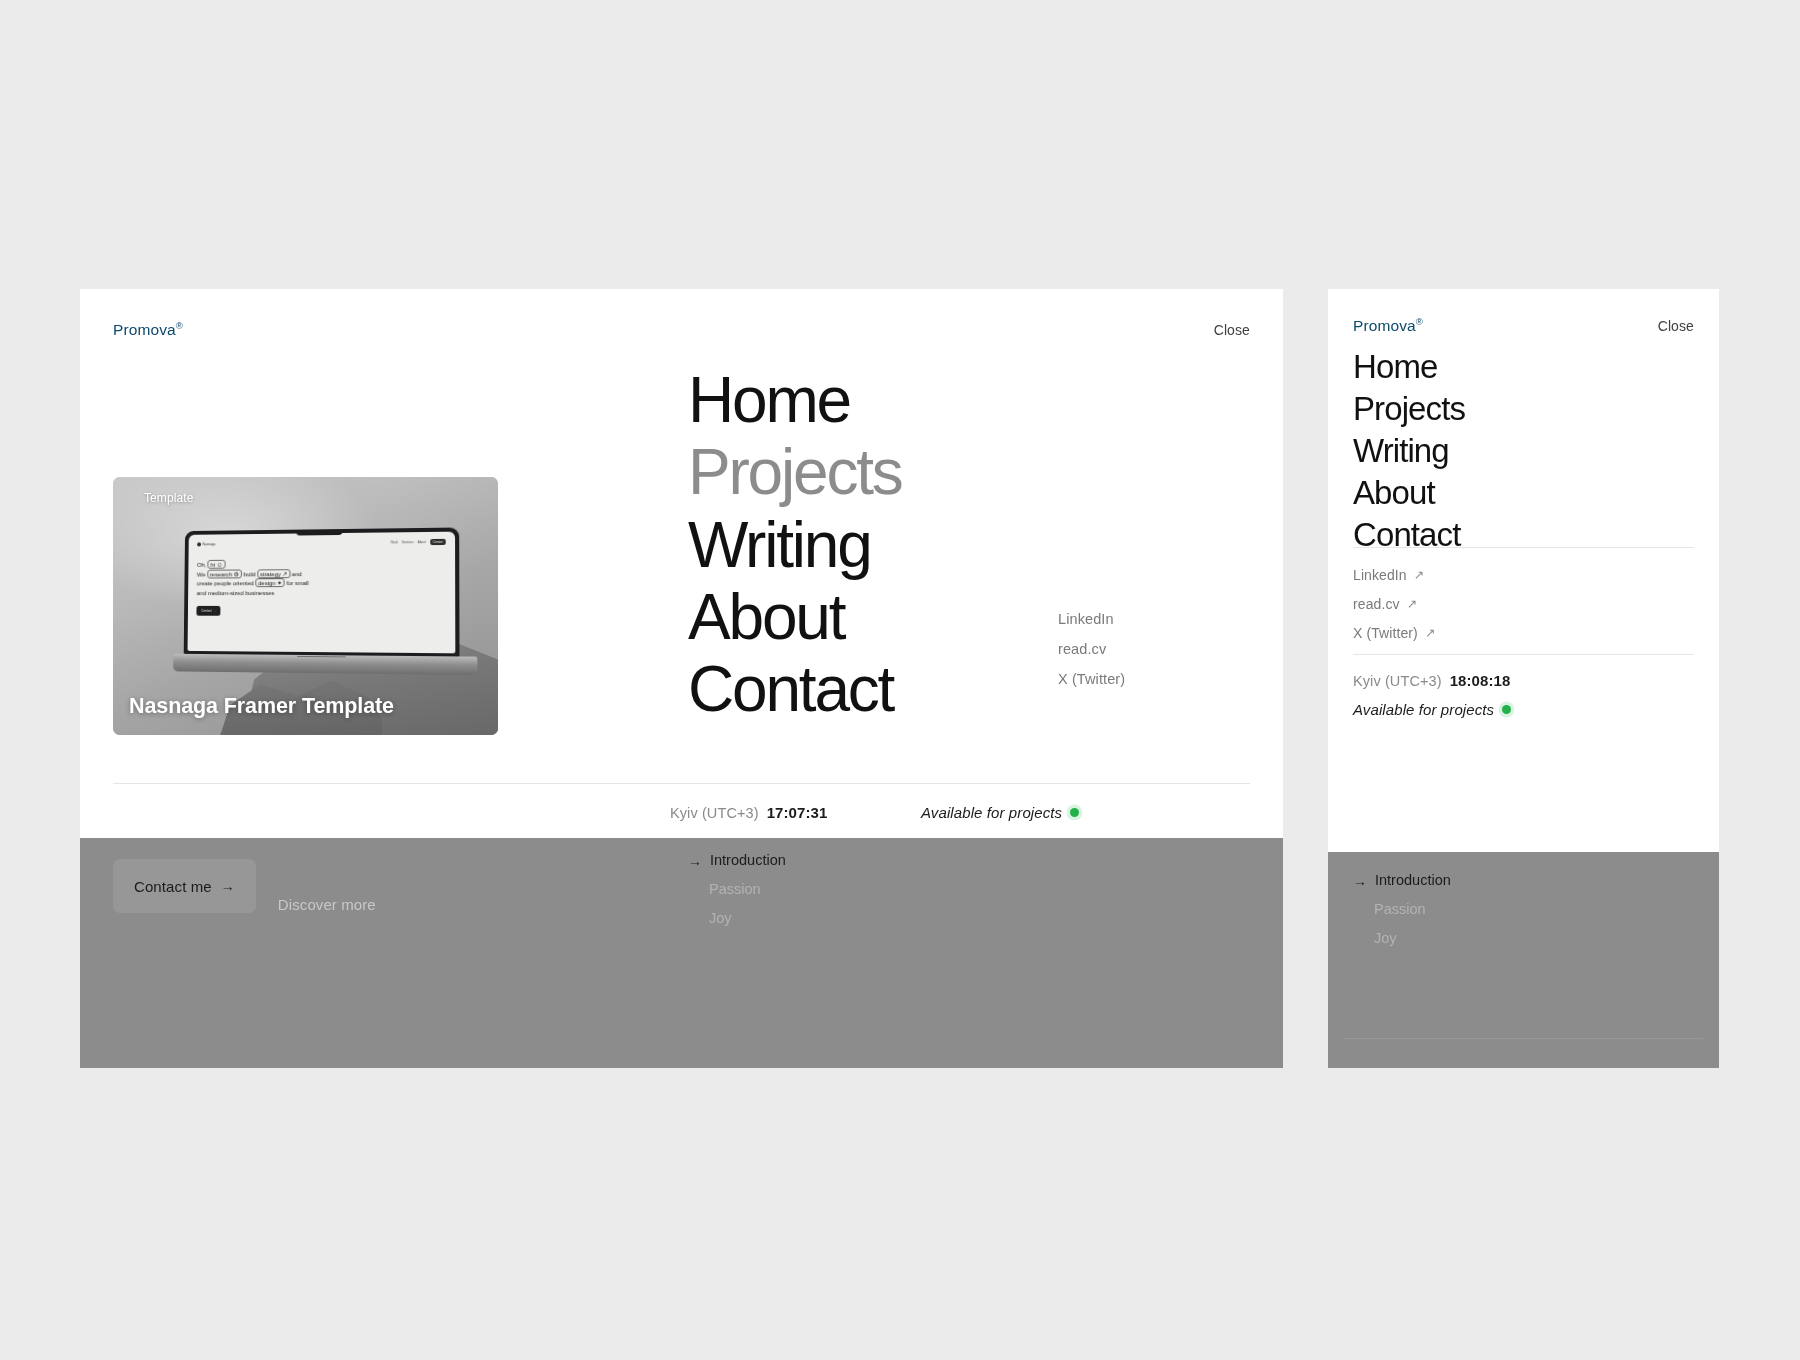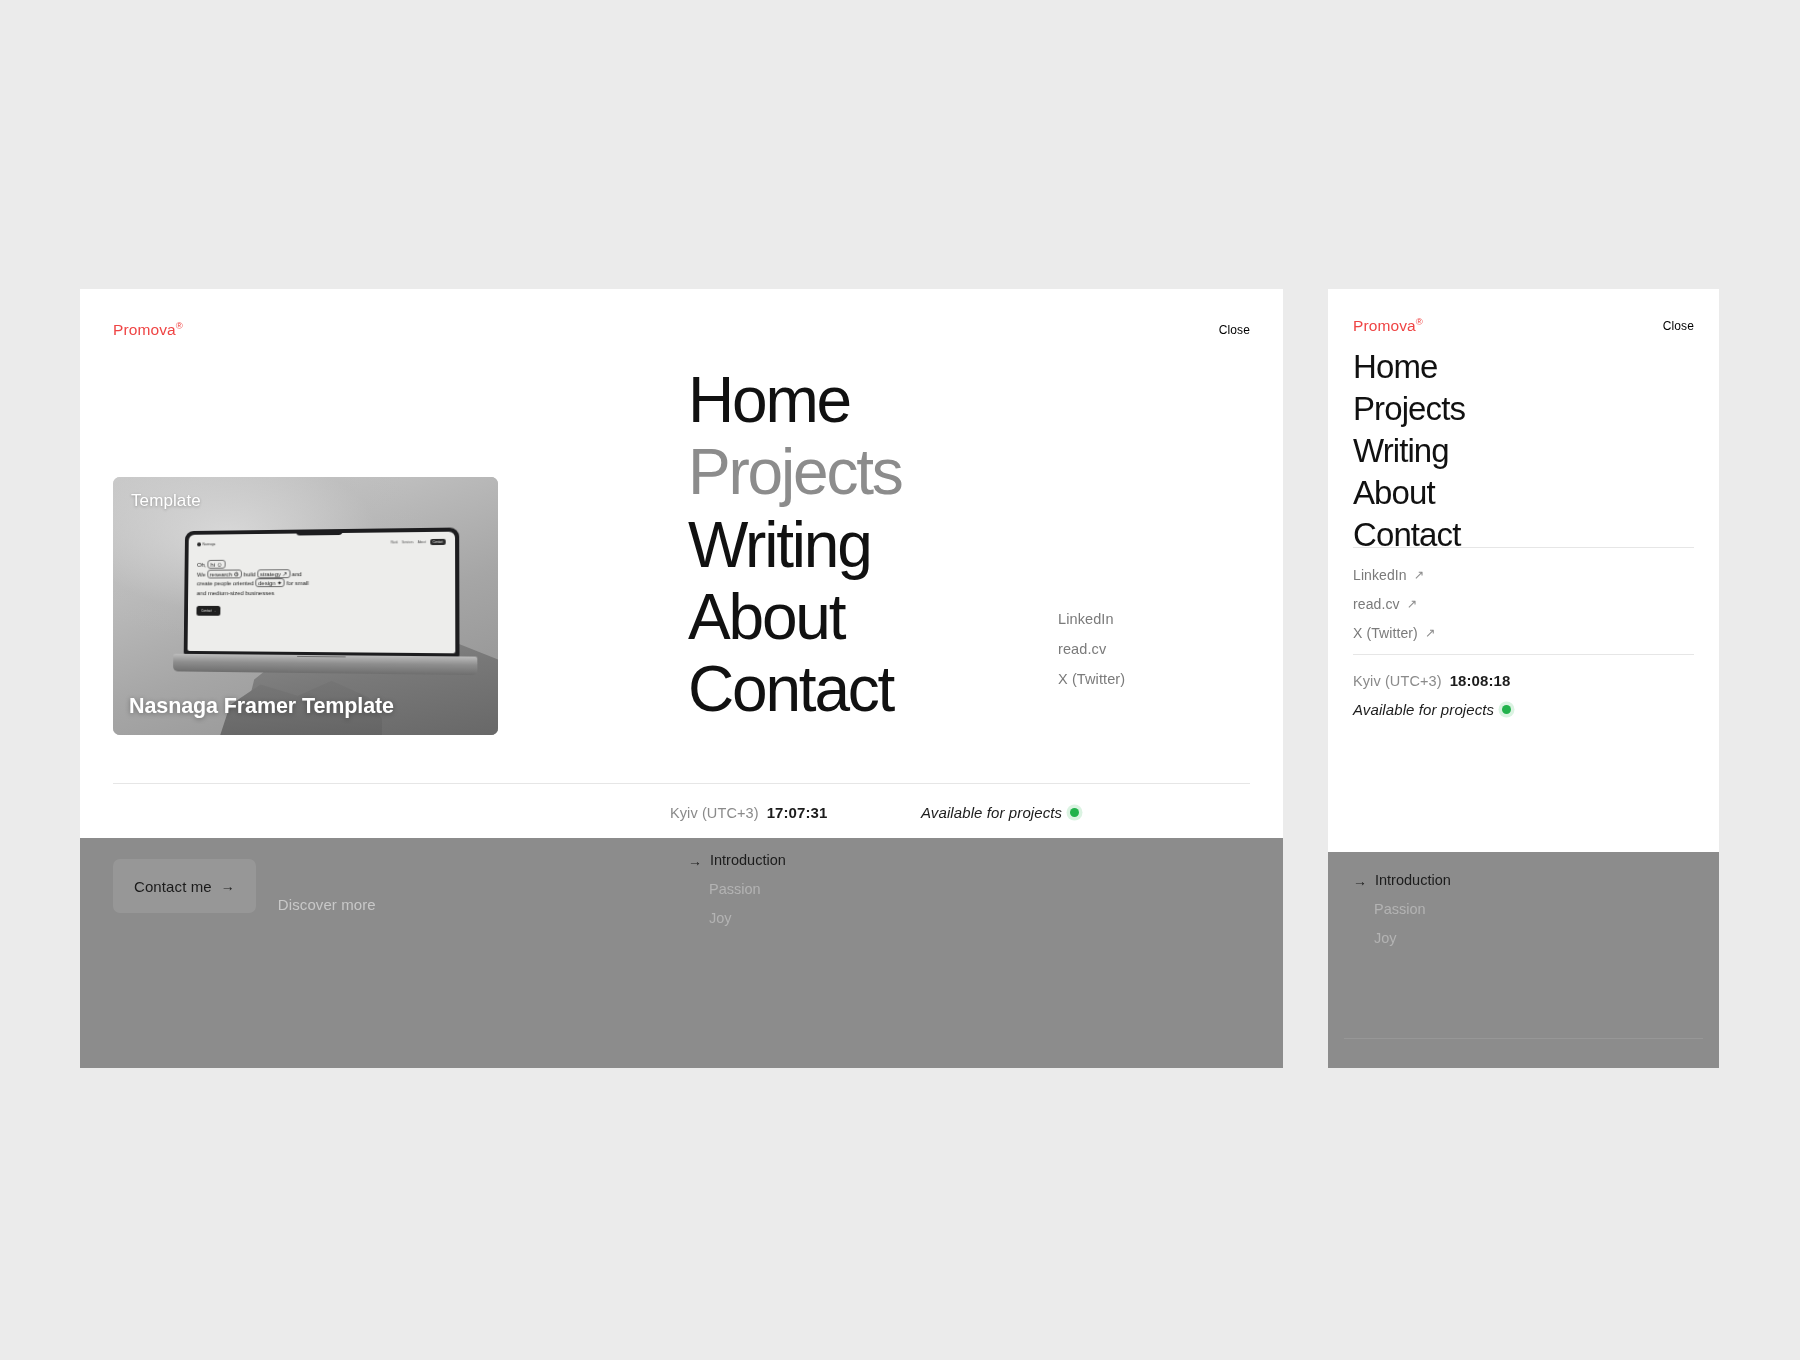--- a/index.html
+++ b/index.html
@@ -43,32 +43,32 @@
     top: 29px;
     left: 33px;
     right: 33px;
     height: 24px;
     display: flex;
     align-items: center;
     justify-content: space-between;
   }
   .brand {
     font-size: 15.5px;
-    color: #ef4444;
+    color: #0c4a6e;
     letter-spacing: 0.1px;
     line-height: 1;
   }
   .brand sup {
     font-size: 9.5px;
     vertical-align: super;
     line-height: 0;
   }
   .close-btn {
-    font-size: 12px;
-    color: #000000;
+    font-size: 14px;
+    color: #404040;
     letter-spacing: 0.1px;
     cursor: pointer;
     line-height: 1;
     text-align: center;
   }
 
   
   .template-card {
     position: absolute;
     left: 33px;
@@ -210,23 +210,23 @@
     left: 42%;
     top: 1px;
     width: 16%;
     height: 1.6px;
     background: #6f6f6f;
     border-radius: 2px;
   }
 
   .card-tag {
     position: absolute;
-    left: 18px;
+    left: 31px;
     top: 14px;
-    font-size: 17px;
+    font-size: 12px;
     color: #ffffff;
     letter-spacing: 0.1px;
     text-shadow: 0 1px 3px rgba(0,0,0,.30);
   }
   .card-title {
     position: absolute;
     left: 16px;
     bottom: 16px;
     font-size: 21.5px;
     font-weight: 700;

